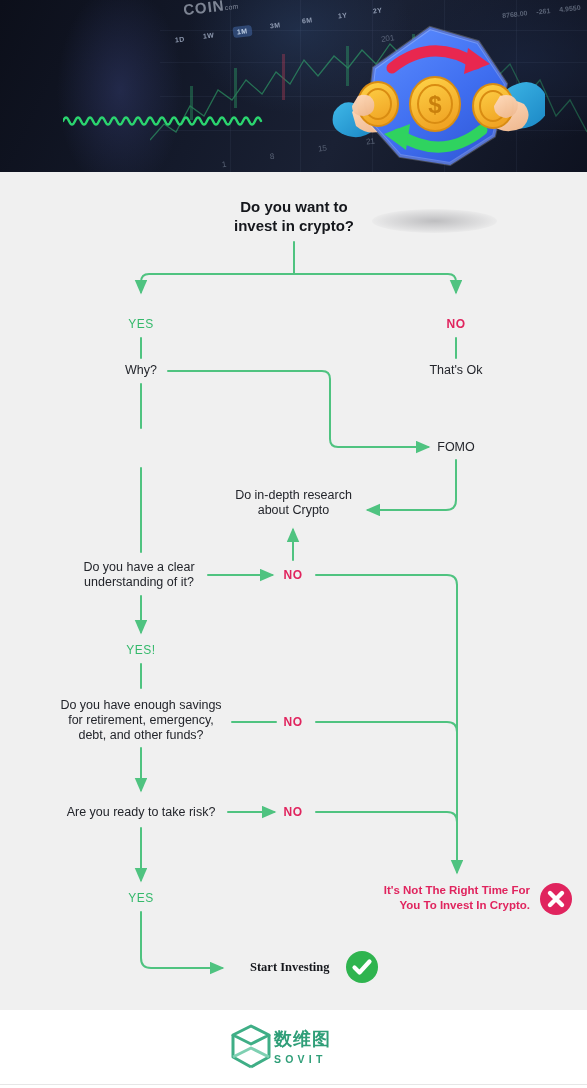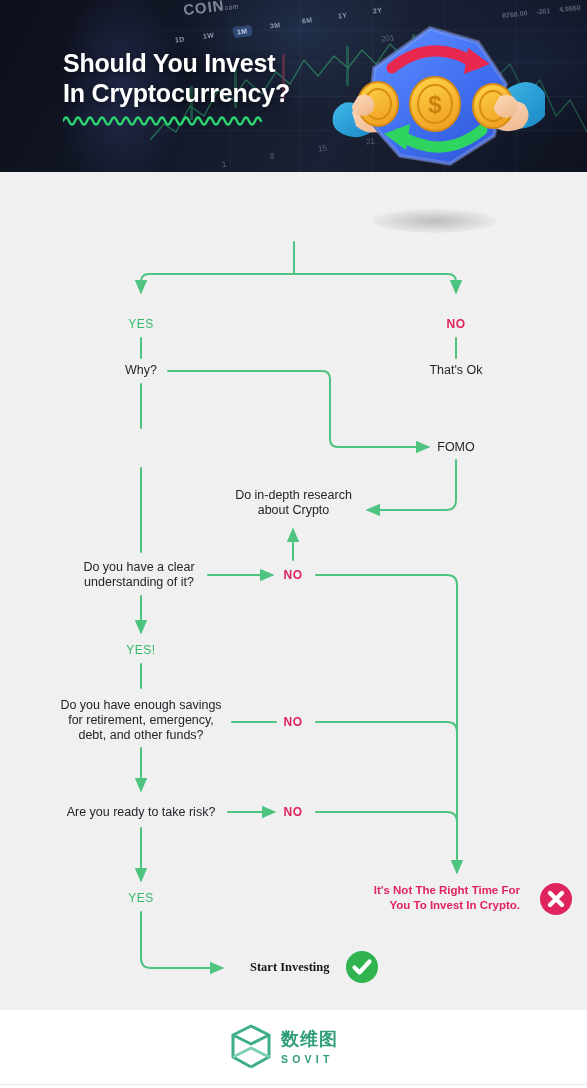--- a/index.html
+++ b/index.html
@@ -92,21 +92,21 @@
   .verdict-good{
     position:absolute;color:#15171c;font-weight:700;font-size:12.5px;font-family:Liberation Serif, serif;
   }
   .icon-ok{position:absolute;width:34px;height:34px;}
   .icon-bad{position:absolute;width:34px;height:34px;}
 
   
   .footer{
     position:absolute;left:0;top:1010px;width:587px;height:78px;background:#ffffff;
   }
-  .logo-wrap{position:absolute;left:228px;top:1022px;display:flex;align-items:center;gap:7px;}
+  .logo-wrap{position:absolute;left:228px;top:1022px;display:flex;align-items:center;}
   .logo-cube{width:46px;height:50px;}
   .logo-txt{display:flex;flex-direction:column;line-height:1;}
   .logo-cn{
     color:#2f9e78;font-size:18px;font-weight:700;letter-spacing:1px;
     font-family:"DejaVu Sans", sans-serif;
   }
   .logo-en{
     color:#2f9e78;font-size:10.5px;font-weight:600;letter-spacing:4.2px;margin-top:6px;
     font-family:"Liberation Sans", sans-serif;
   }
@@ -168,22 +168,20 @@
       <b>-261</b>
       <b>4.9550</b>
     </div>
     <div class="hdr-ax" style="left:381px;top:34px">201</div>
 
     <div class="hdr-ax" style="left:222px;top:160px">1</div>
     <div class="hdr-ax" style="left:270px;top:152px">8</div>
     <div class="hdr-ax" style="left:318px;top:144px">15</div>
     <div class="hdr-ax" style="left:366px;top:137px">21</div>
 
-    <div class="hdr-title">Should You Invest
-In Cryptocurrency?</div>
 
     <svg class="squiggle" viewBox="0 0 200 14">
       <path d="M0,8 Q3,1 6,8 T12,8 T18,8 T24,8 T30,8 T36,8 T42,8 T48,8 T54,8 T60,8 T66,8 T72,8 T78,8 T84,8 T90,8 T96,8 T102,8 T108,8 T114,8 T120,8 T126,8 T132,8 T138,8 T144,8 T150,8 T156,8 T162,8 T168,8 T174,8 T180,8 T186,8 T192,8 T198,8" fill="none" stroke="#2bd46f" stroke-width="2.4" stroke-linecap="round"></path>
     </svg>
 
     <svg class="token" viewBox="0 0 215 170">
       <defs>
         <linearGradient id="armg" x1="0" y1="0" x2="1" y2="1">
           <stop offset="0" stop-color="#3fb8e8"></stop>
             <stop offset="1" stop-color="#1a86c4"></stop>
@@ -281,20 +279,22 @@
       <path d="M316,812 L447,812 q10,0 10,10 L457,838"></path>
 
       <path d="M141,828 L141,880" marker-end="url(#ar)"></path>
 
       <path d="M457,585 L457,872" marker-end="url(#ar)"></path>
 
       <path d="M141,912 L141,958 q0,10 10,10 L222,968" marker-end="url(#ar)"></path>
     </g>
   </svg>
 
+  <div class="node q-main" style="left:194px;top:197px;width:200px">Do you want to
+invest in crypto?</div>
 
   <div class="node yes" style="left:111px;top:317px;width:60px">YES</div>
   <div class="node no" style="left:426px;top:317px;width:60px">NO</div>
 
   <div class="node" style="left:101px;top:363px;width:80px">Why?</div>
   <div class="node" style="left:406px;top:363px;width:100px">That's Ok</div>
 
   <div class="node" style="left:416px;top:440px;width:80px">FOMO</div>
 
   <div class="node" style="left:215px;top:488px;width:157px">Do in-depth research
@@ -308,21 +308,21 @@
   <div class="node" style="left:26px;top:698px;width:230px">Do you have enough savings
 for retirement, emergency,
 debt, and other funds?</div>
   <div class="node no" style="left:263px;top:715px;width:60px">NO</div>
 
   <div class="node" style="left:51px;top:805px;width:180px">Are you ready to take risk?</div>
   <div class="node no" style="left:263px;top:805px;width:60px">NO</div>
 
   <div class="node yes" style="left:111px;top:891px;width:60px">YES</div>
 
-  <div class="verdict-bad" style="left:320px;top:883px;width:200px">It's Not The Right Time For
+  <div class="verdict-bad" style="left:330px;top:883px;width:200px">It's Not The Right Time For
 You To Invest In Crypto.</div>
 
   <svg class="icon-bad" style="left:539px;top:882px" viewBox="0 0 34 34">
     <circle cx="17" cy="17" r="16" fill="#e0245e"></circle>
     <path d="M11,11 L23,23 M23,11 L11,23" stroke="#ffffff" stroke-width="4.4" stroke-linecap="round"></path>
   </svg>
 
   <div class="verdict-good" style="left:250px;top:960px">Start Investing</div>
 
   <svg class="icon-ok" style="left:345px;top:950px" viewBox="0 0 34 34">

